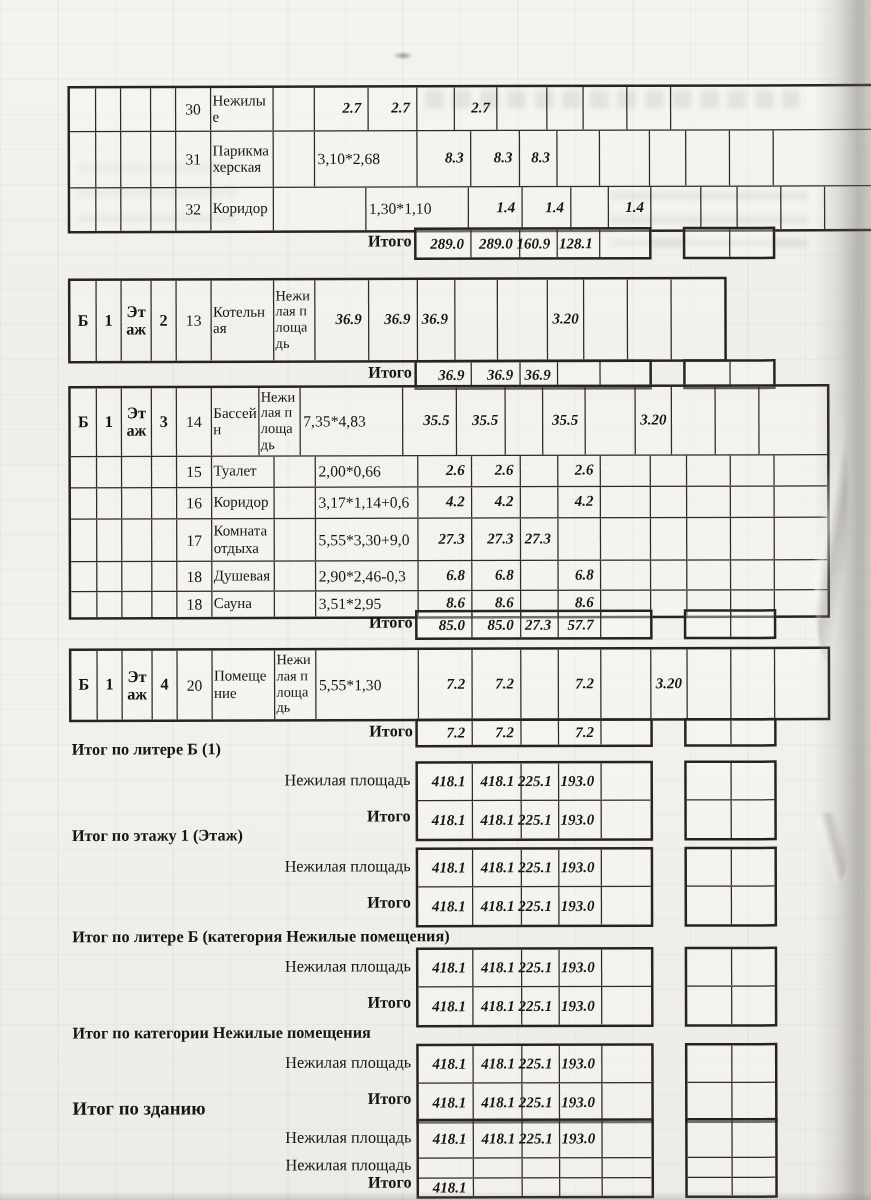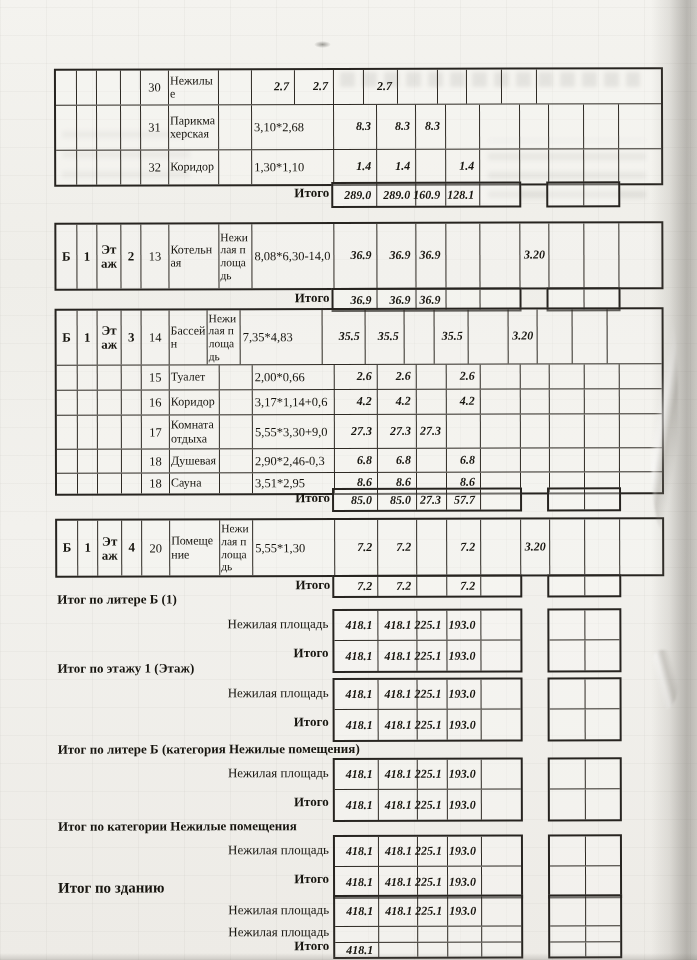--- a/index.html
+++ b/index.html
@@ -138,21 +138,21 @@
           <div class="cell c1" style="width: 20px;"></div>
           <div class="cell c2" style="width: 24px;"></div>
           <div class="cell c3" style="width: 20px;"></div>
           <div class="cell c4" style="width: 28px;">
             <span>32</span>
           </div>
           <div class="cell c5" style="width: 50px;">
             <span>Коридор</span>
           </div>
           <div class="cell c6" style="width: 33px;"></div>
-          <div class="cell c7" style="width: 82px;">
+          <div class="cell c7" style="width: 82px; margin-left: 41px;">
             <span>1,30*1,10</span>
           </div>
           <div class="cell c8" style="width: 43px;">
             <span>1.4</span>
           </div>
           <div class="cell c9" style="width: 39px;">
             <span>1.4</span>
           </div>
           <div class="cell c10" style="width: 30px;"></div>
           <div class="cell c11" style="width: 34px;">
@@ -202,23 +202,20 @@
             <span>2</span>
           </div>
           <div class="cell c4" style="width: 28px;">
             <span>13</span>
           </div>
           <div class="cell c5" style="width: 50px;">
             <span>Котельная</span>
           </div>
           <div class="cell c6" style="width: 33px;">
             <span>Нежилая площадь</span>
-          </div>
-          <div class="cell c7" style="width: 82px;">
-            <span>8,08*6,30-14,0</span>
           </div>
           <div class="cell c8" style="width: 43px;">
             <span>36.9</span>
           </div>
           <div class="cell c9" style="width: 39px;">
             <span>36.9</span>
           </div>
           <div class="cell c10" style="width: 30px;">
             <span>36.9</span>
           </div>

